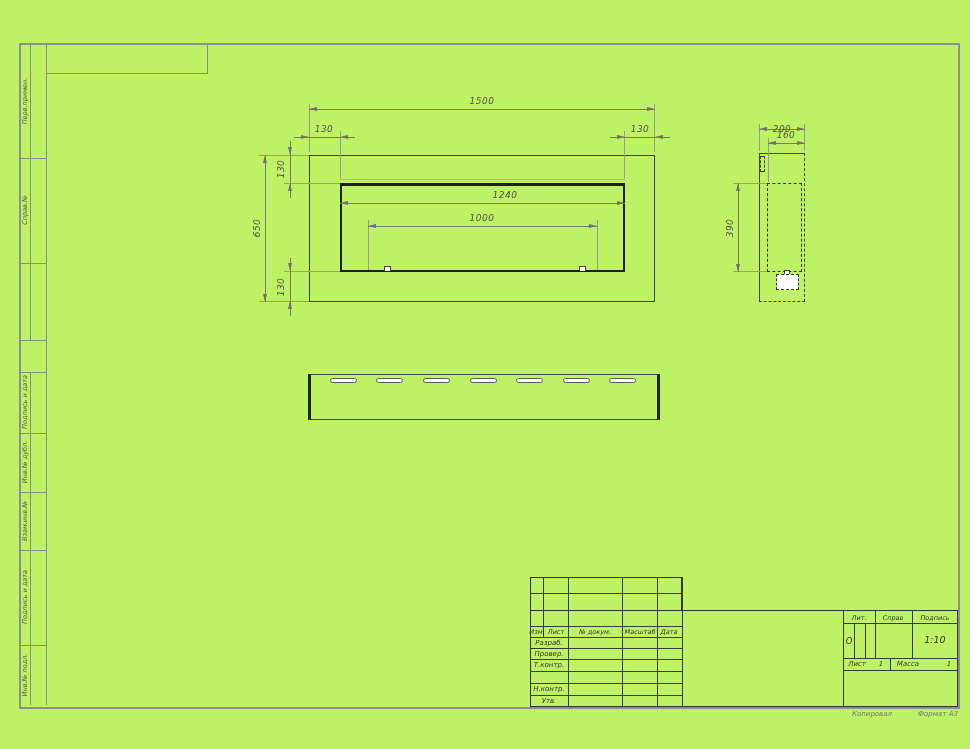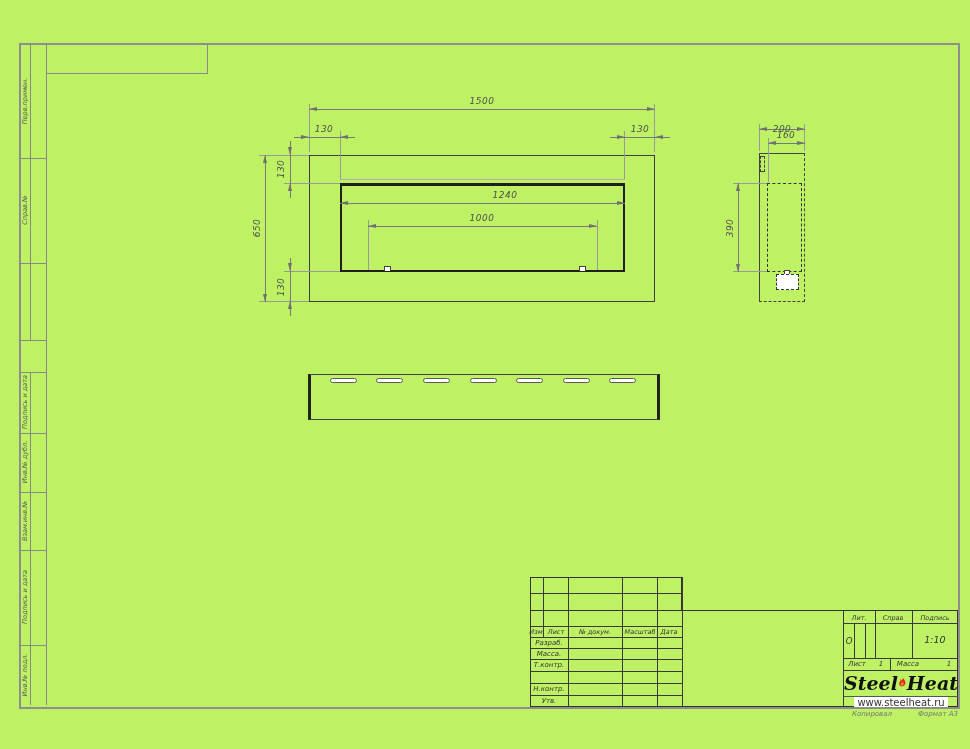--- a/index.html
+++ b/index.html
@@ -186,21 +186,21 @@
   <div class="tbl" style="left:530px;top:683px;width:152px;height:1px;"></div>
   <div class="tbl" style="left:530px;top:695px;width:152px;height:1px;"></div>
 
   <span class="tbtxt tbtxt-s" style="left:537px;top:628px;">Изм.</span>
   <span class="tbtxt tbtxt-s" style="left:556px;top:628px;">Лист</span>
   <span class="tbtxt tbtxt-s" style="left:595px;top:628px;">№ докум.</span>
   <span class="tbtxt tbtxt-s" style="left:640px;top:628px;">Масштаб</span>
   <span class="tbtxt tbtxt-s" style="left:669px;top:628px;">Дата</span>
 
   <span class="tbtxt" style="left:549px;top:639px;">Разраб.</span>
-  <span class="tbtxt" style="left:549px;top:650px;">Масса.</span>
+  <span class="tbtxt" style="left:549px;top:650px;">Провер.</span>
   <span class="tbtxt" style="left:549px;top:661px;">Т.контр.</span>
   <span class="tbtxt" style="left:549px;top:685px;">Н.контр.</span>
   <span class="tbtxt" style="left:549px;top:697px;">Утв.</span>
 
 
   <div class="tbl" style="left:843px;top:610px;width:1px;height:97px;"></div>
   <div class="tbl" style="left:875px;top:610px;width:1px;height:48px;"></div>
   <div class="tbl" style="left:912px;top:610px;width:1px;height:48px;"></div>
   <div class="tbl" style="left:843px;top:623px;width:115px;height:1px;"></div>
   <div class="tbl" style="left:843px;top:658px;width:115px;height:1px;"></div>
@@ -211,31 +211,17 @@
   <span class="tbtxt tbtxt-s" style="left:859px;top:614px;">Лит.</span>
   <span class="tbtxt tbtxt-s" style="left:893px;top:614px;">Справ</span>
   <span class="tbtxt tbtxt-s" style="left:935px;top:614px;">Подпись</span>
   <span class="tbtxt" style="left:849px;top:636px;font-size:8.5px;">О</span>
   <span class="tbtxt" style="left:935px;top:634px;font-size:9.5px;">1:10</span>
   <span class="tbtxt" style="left:857px;top:660px;">Лист</span>
   <span class="tbtxt" style="left:881px;top:660px;">1</span>
   <span class="tbtxt" style="left:908px;top:660px;">Масса</span>
   <span class="tbtxt" style="left:949px;top:660px;">1</span>
 
-  <div class="logo-wrap">
-    <div class="logo-row">
-      <span class="logo-steel">Steel</span>
-      <svg width="15" height="20" viewBox="0 0 15 20" style="margin:0 1px 2px 1px;">
-        <path d="M8.2 0 C8.6 3.2 11.2 4.8 12.6 7.4 C14.2 10.3 14.4 13.8 12.2 16.6 C10.4 18.9 7.2 20 4.6 19.2 C1.8 18.3 0.2 15.8 0.4 13.0 C0.6 10.4 2.6 9.2 3.2 6.8 C3.5 5.6 3.4 4.6 3.2 3.6 C4.8 4.6 5.8 5.8 6.2 7.4 C7.6 5.2 8.4 2.8 8.2 0 Z" fill="#e2231a"></path>
-        <path d="M7.4 9.0 C8.6 10.4 10.4 11.6 10.4 14.0 C10.4 16.2 8.8 17.8 6.8 17.8 C4.8 17.8 3.4 16.4 3.4 14.4 C3.4 12.4 5.0 11.6 5.6 10.0 C6.2 10.8 6.6 11.4 6.6 12.4 C7.2 11.4 7.5 10.3 7.4 9.0 Z" fill="#f58220"></path>
-      </svg>
-      <span class="logo-heat">Heat</span>
-    </div>
-    <div class="logo-url-row">
-      <div class="logo-url-line"></div>
-      <span class="logo-url">www.steelheat.ru</span>
-    </div>
-  </div>
 
   <span class="foot-txt" style="left:872px;top:710px;">Копировал</span>
   <span class="foot-txt" style="left:938px;top:710px;">Формат А3</span>
 
 </div>
 
 </body></html>

